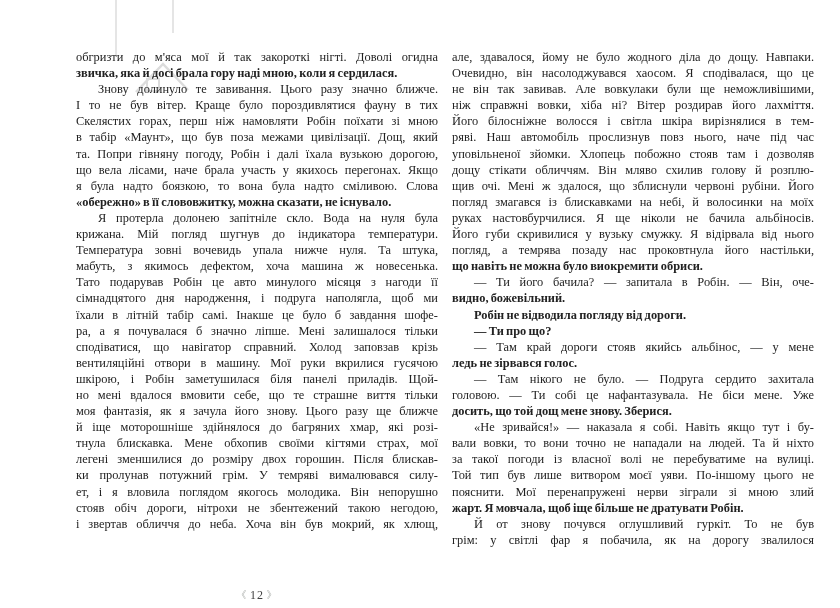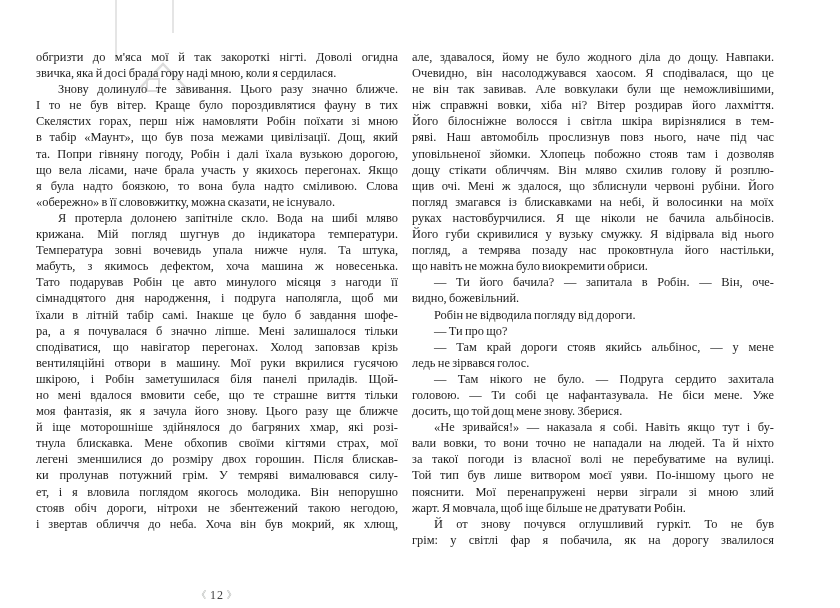--- a/index.html
+++ b/index.html
@@ -3,35 +3,35 @@
 <meta charset="utf-8">
 <style>
   html, body { margin: 0; padding: 0; background: #ffffff; }
   body {
     width: 840px; height: 608px; overflow: hidden;
     font-family: "Liberation Serif", "DejaVu Serif", serif;
     color: #222222;
   }
   .spread {
     position: relative; width: 840px; height: 516px;
-    box-sizing: border-box; padding: 49px 0 0 36px;
+    box-sizing: border-box; padding: 49px 0 0 76px;
     display: flex; gap: 14px; background: #ffffff;
   }
   .watermark {
     position: absolute; left: 0; top: 0; pointer-events: none;
   }
   .col { position: relative; width: 362px; height: 520px; }
   .textblock { width: 362px; }
   .line {
     height: 16.1px; line-height: 16.1px; overflow: hidden;
     font-size: 12.4px; word-spacing: -0.8px;
     text-align: justify; text-align-last: justify;
     white-space: normal;
   }
-  .line.end { text-align-last: left; }
+  .line.end { text-align-last: left; font-weight: bold; }
   .line.ind { text-indent: 22px; }
   .folio {
     position: absolute; top: 539px; left: 0; width: 100%;
     text-align: center; font-size: 12px; color: #3f3f3f;
     letter-spacing: 1px;
   }
   .col.right .folio { transform: translateX(18px); margin-top: 38px; }
   .folio .orn {
     color: #a3a7a3; font-size: 10px; position: relative; top: -1px;
     display: inline-block; transform: scaleX(1.15);
@@ -56,29 +56,29 @@
         <div class="line">обгризти до м'яса мої й так закороткі нігті. Доволі огидна</div>
         <div class="line end">звичка, яка й досі брала гору наді мною, коли я сердилася.</div>
         <div class="line ind">Знову долинуло те завивання. Цього разу значно ближче.</div>
         <div class="line">І то не був вітер. Краще було пороздивлятися фауну в тих</div>
         <div class="line">Скелястих горах, перш ніж намовляти Робін поїхати зі мною</div>
         <div class="line">в табір «Маунт», що був поза межами цивілізації. Дощ, який</div>
         <div class="line">та. Попри гівняну погоду, Робін і далі їхала вузькою дорогою,</div>
         <div class="line">що вела лісами, наче брала участь у якихось перегонах. Якщо</div>
         <div class="line">я була надто боязкою, то вона була надто сміливою. Слова</div>
         <div class="line end">«обережно» в її слововжитку, можна сказати, не існувало.</div>
-        <div class="line ind">Я протерла долонею запітніле скло. Вода на шибі мляво</div>
+        <div class="line ind">Я протерла долонею запітніле скло. Вода на нуля була</div>
         <div class="line">крижана. Мій погляд шугнув до індикатора температури.</div>
         <div class="line">Температура зовні вочевидь упала нижче нуля. Та штука,</div>
         <div class="line">мабуть, з якимось дефектом, хоча машина ж новесенька.</div>
         <div class="line">Тато подарував Робін це авто минулого місяця з нагоди її</div>
         <div class="line">сімнадцятого дня народження, і подруга наполягла, щоб ми</div>
         <div class="line">їхали в літній табір самі. Інакше це було б завдання шофе-</div>
         <div class="line">ра, а я почувалася б значно ліпше. Мені залишалося тільки</div>
-        <div class="line">сподіватися, що навігатор перегонах. Холод заповзав крізь</div>
+        <div class="line">сподіватися, що навігатор справний. Холод заповзав крізь</div>
         <div class="line">вентиляційні отвори в машину. Мої руки вкрилися гусячою</div>
         <div class="line">шкірою, і Робін заметушилася біля панелі приладів. Щой-</div>
         <div class="line">но мені вдалося вмовити себе, що те страшне виття тільки</div>
         <div class="line">моя фантазія, як я зачула його знову. Цього разу ще ближче</div>
         <div class="line">й іще моторошніше здійнялося до багряних хмар, які розі-</div>
         <div class="line">тнула блискавка. Мене обхопив своїми кігтями страх, мої</div>
         <div class="line">легені зменшилися до розміру двох горошин. Після блискав-</div>
         <div class="line">ки пролунав потужний грім. У темряві вималювався силу-</div>
         <div class="line">ет, і я вловила поглядом якогось молодика. Він непорушно</div>
         <div class="line">стояв обіч дороги, нітрохи не збентежений такою негодою,</div>

